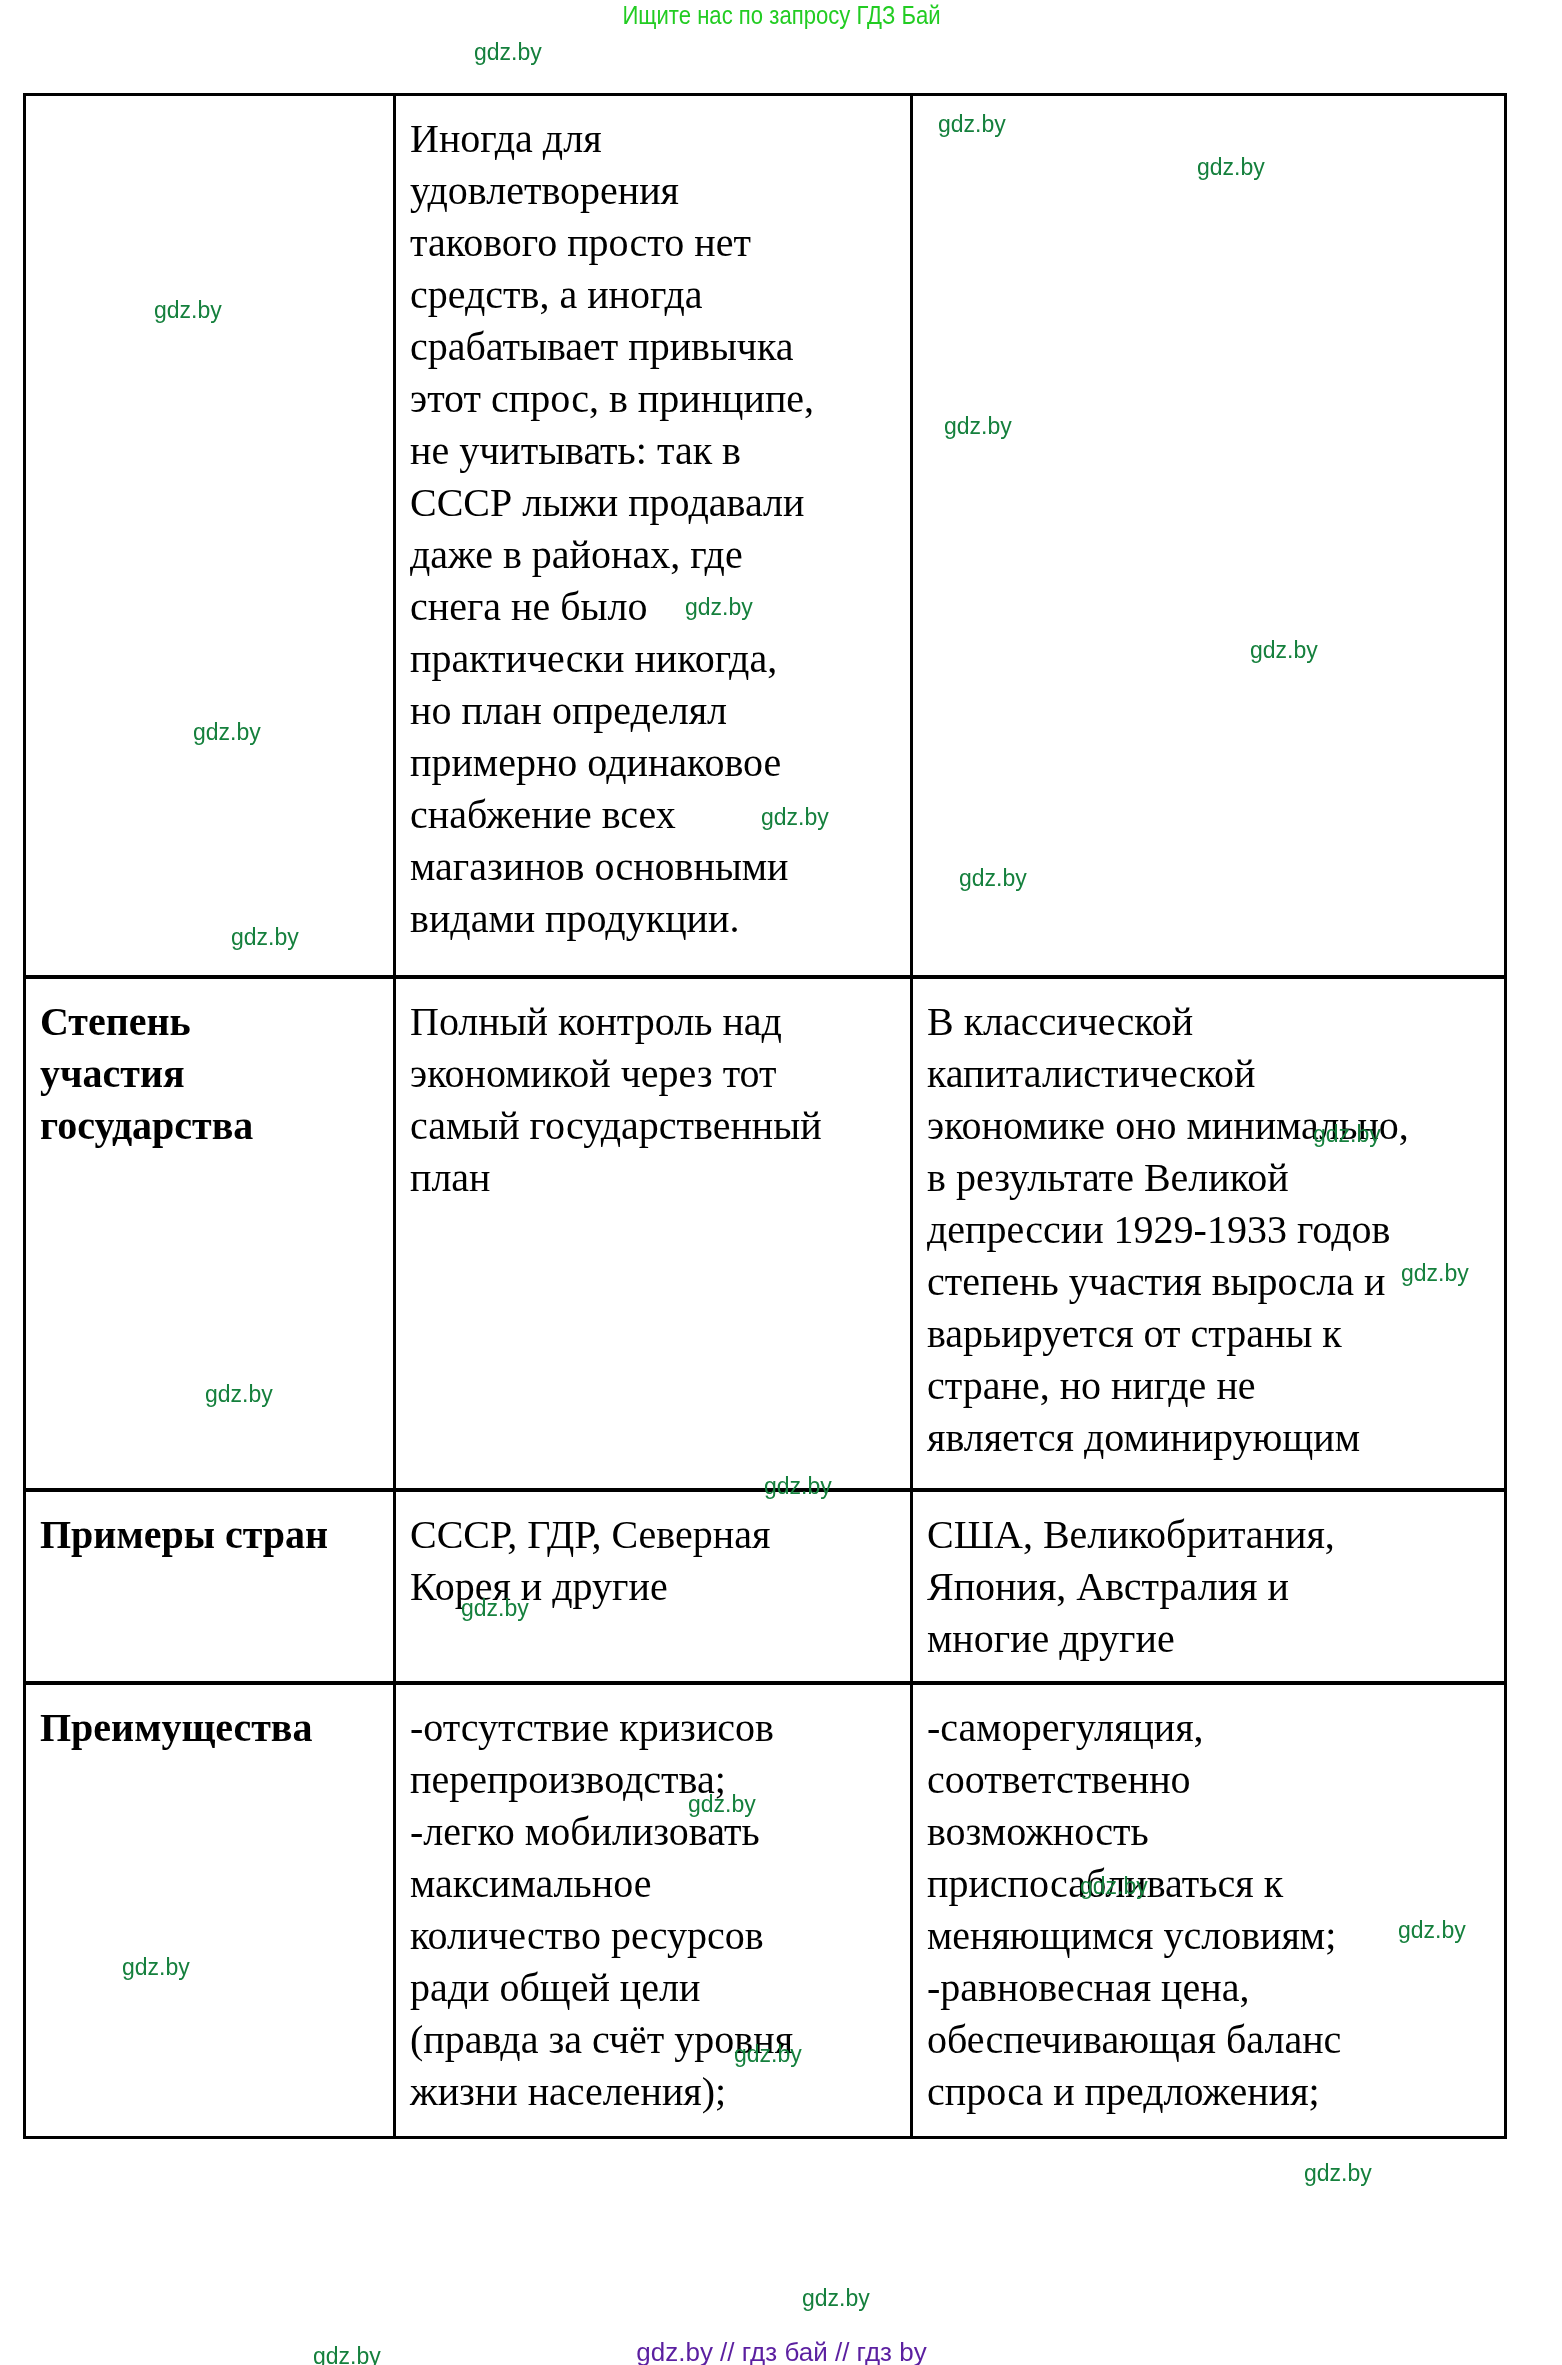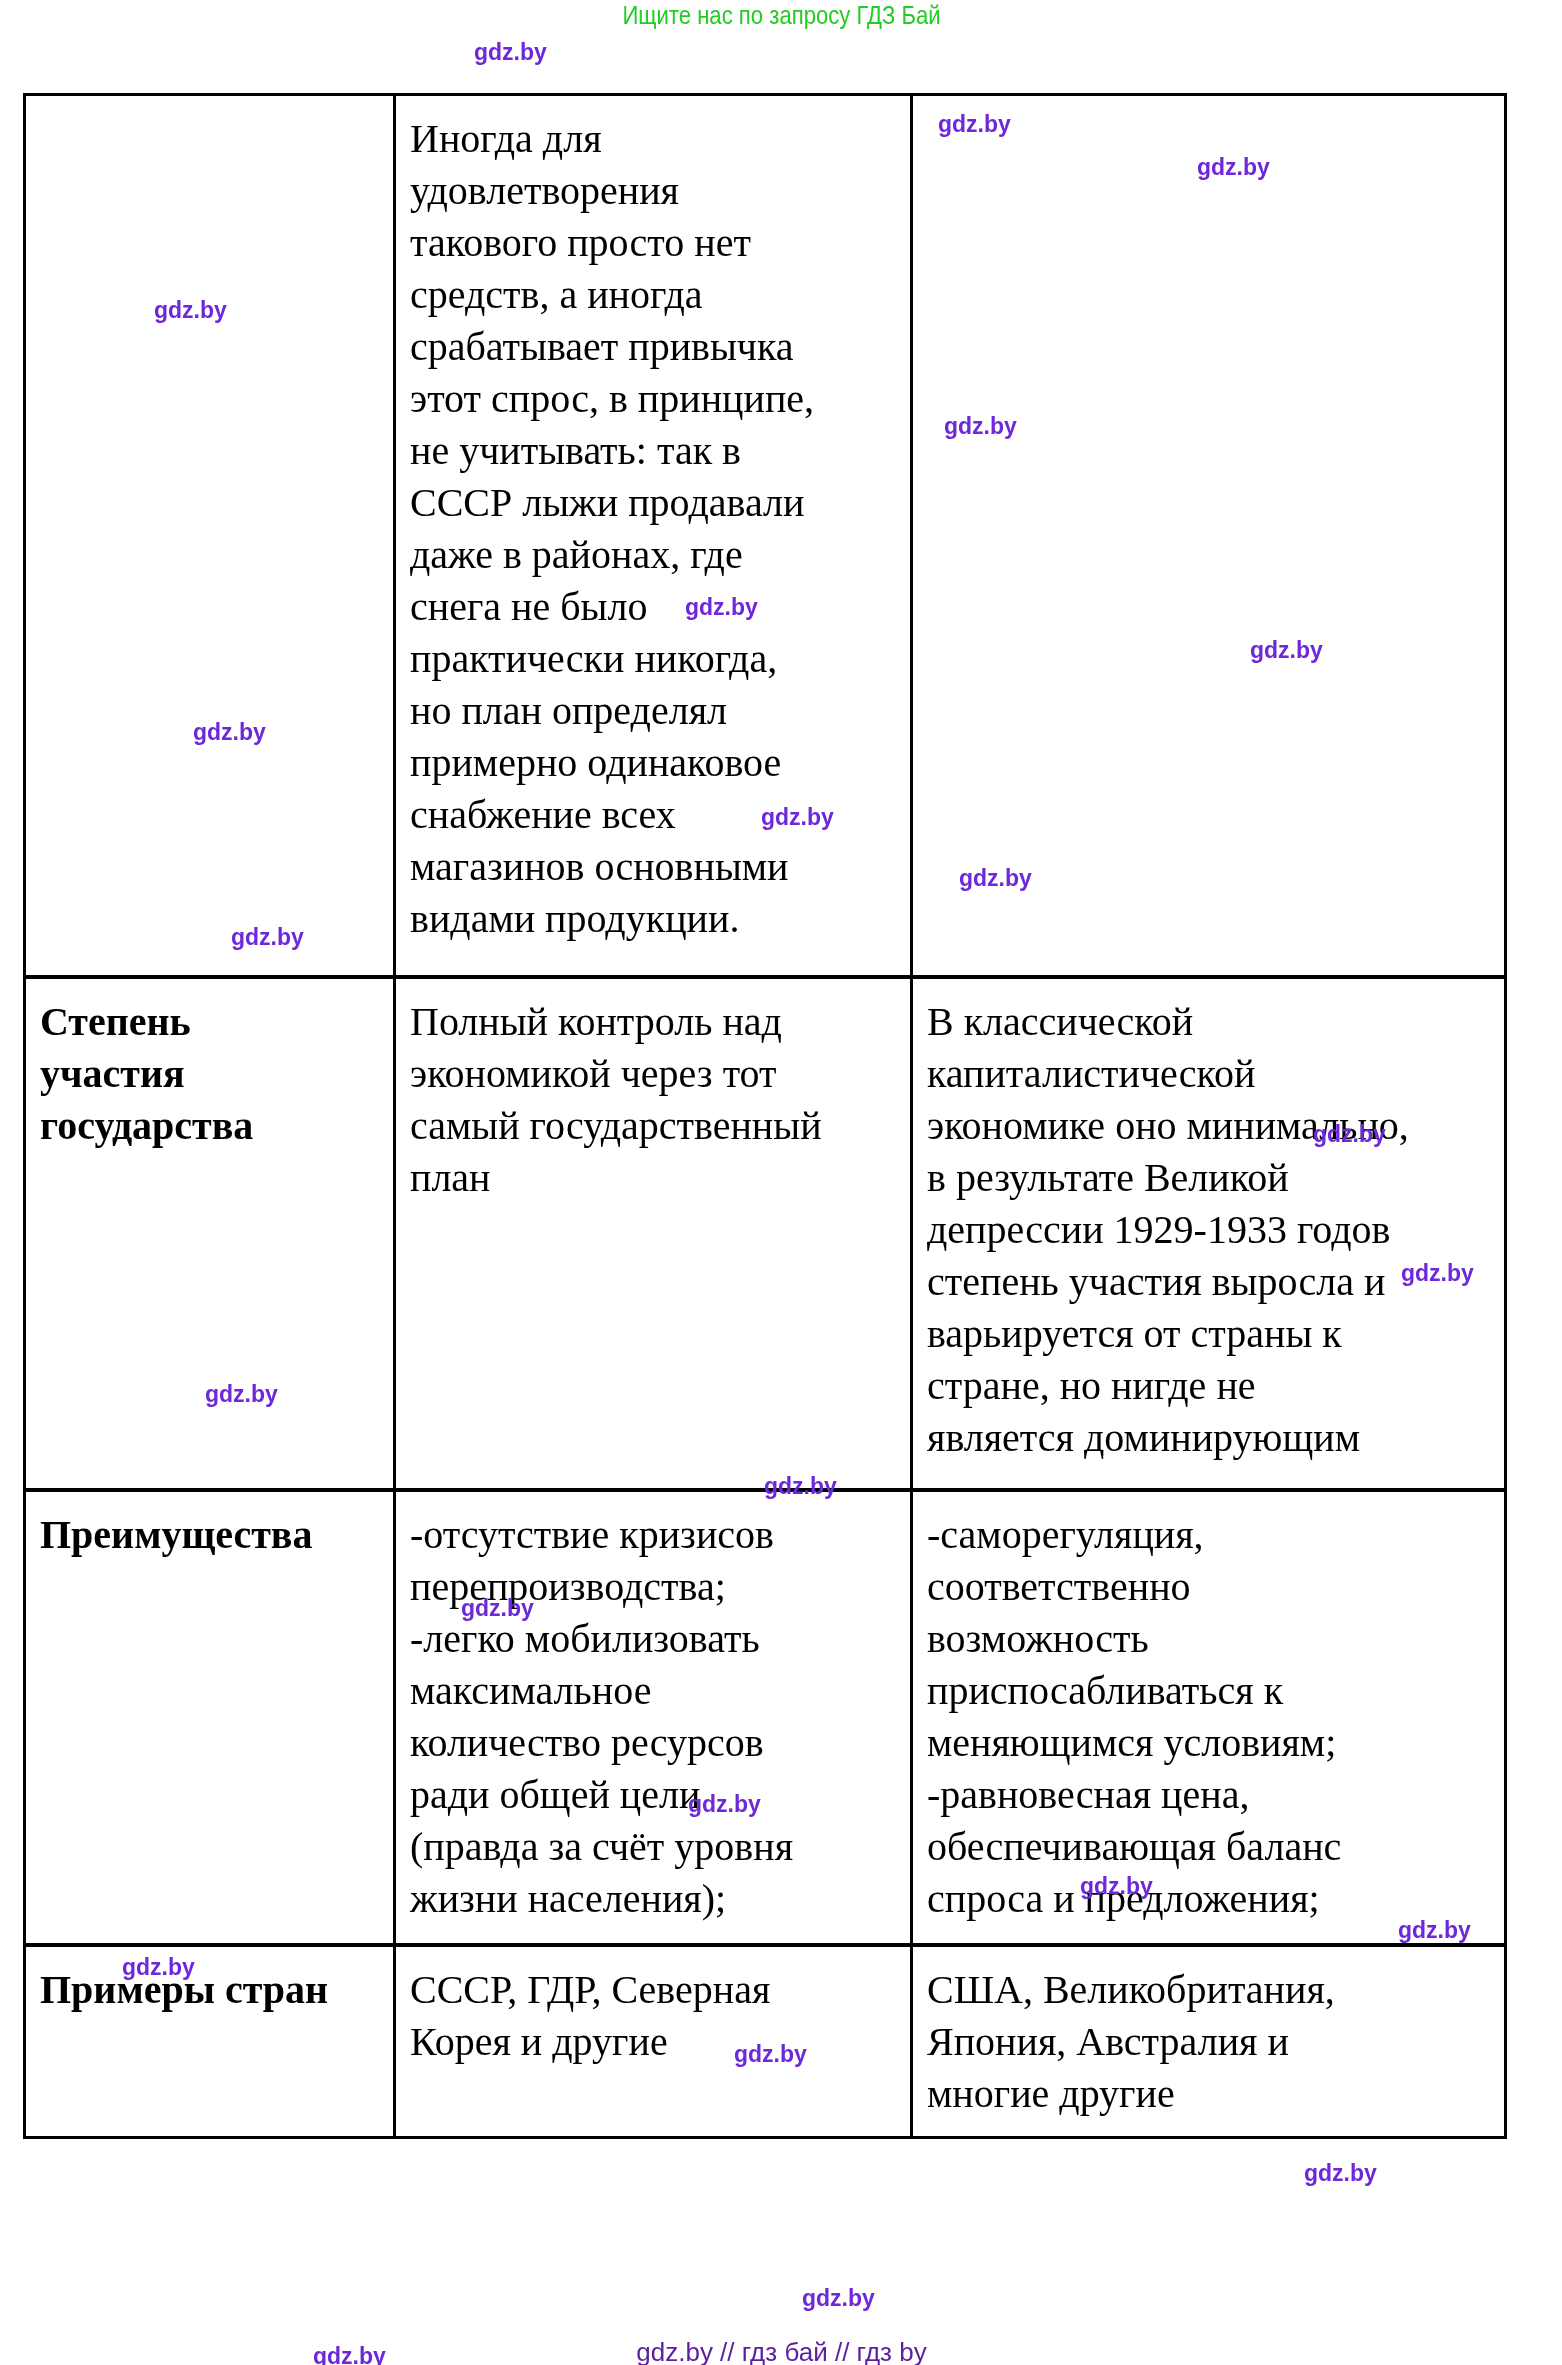--- a/index.html
+++ b/index.html
@@ -1,18 +1,18 @@
 <!DOCTYPE html>
 <html style="font-size:12.3px"><head>
 <meta charset="utf-8">
 <style>
   html, body { margin:0; padding:0; background:#ffffff; }
   body { width:1563px; height:2366px; position:relative; overflow:hidden; font-family:"Liberation Serif", serif; color:#000; }
   .top-banner { position:absolute; top:0; left:0; width:1563px; text-align:center; font-family:"Liberation Sans", sans-serif; font-size:26px; color:#22cc22; line-height:31px; transform:scaleX(0.85); }
-  .wm { position:absolute; font-family:"Liberation Sans", sans-serif; font-size:23px; color:#6d28d9; line-height:26px;font-weight:bold; }
+  .wm { position:absolute; font-family:"Liberation Sans", sans-serif; font-size:23px; color:#15803d; line-height:26px; }
   table.main { position:absolute; left:23px; top:93px; width:1481px; border-collapse:collapse; table-layout:fixed; }
   table.main td { border:3.1px solid #000; vertical-align:top; padding:17px 14px 7.7px 14px; font-size:40px; line-height:52px; }
   table.main tr.row td { border-top-width:4.6px; }
   td.label { font-weight:bold; }
   .cell-text { white-space:pre-line; }
   .footer { position:absolute; top:2337px; left:0; width:1563px; text-align:center; font-family:"Liberation Sans", sans-serif; font-size:26px; color:#5b1fa0; }
 </style>
 </head>
 <body>
 
@@ -56,46 +56,46 @@
     <td><span class="cell-text">В классической
 капиталистической
 экономике оно минимально,
 в результате Великой
 депрессии 1929-1933 годов
 степень участия выросла и
 варьируется от страны к
 стране, но нигде не
 является доминирующим</span></td>
   </tr>
+  <tr class="row" style="height:193px">
+    <td class="label"><span class="cell-text">Примеры стран</span></td>
+    <td><span class="cell-text">СССР, ГДР, Северная
+Корея и другие</span></td>
+    <td><span class="cell-text">США, Великобритания,
+Япония, Австралия и
+многие другие</span></td>
+  </tr>
   <tr class="row" style="height:455px">
     <td class="label"><span class="cell-text">Преимущества</span></td>
     <td><span class="cell-text">-отсутствие кризисов
 перепроизводства;
 -легко мобилизовать
 максимальное
 количество ресурсов
 ради общей цели
 (правда за счёт уровня
 жизни населения);</span></td>
     <td><span class="cell-text">-саморегуляция,
 соответственно
 возможность
 приспосабливаться к
 меняющимся условиям;
 -равновесная цена,
 обеспечивающая баланс
 спроса и предложения;</span></td>
-  </tr>
-  <tr class="row" style="height:193px">
-    <td class="label"><span class="cell-text">Примеры стран</span></td>
-    <td><span class="cell-text">СССР, ГДР, Северная
-Корея и другие</span></td>
-    <td><span class="cell-text">США, Великобритания,
-Япония, Австралия и
-многие другие</span></td>
   </tr>
 </tbody>
   </table>
 
 <div class="wm" style="left:474px;top:39px">gdz.by</div>
 <div class="wm" style="left:154px;top:297px">gdz.by</div>
 <div class="wm" style="left:193px;top:719px">gdz.by</div>
 <div class="wm" style="left:231px;top:924px">gdz.by</div>
 <div class="wm" style="left:685px;top:594px">gdz.by</div>
 <div class="wm" style="left:761px;top:804px">gdz.by</div>

